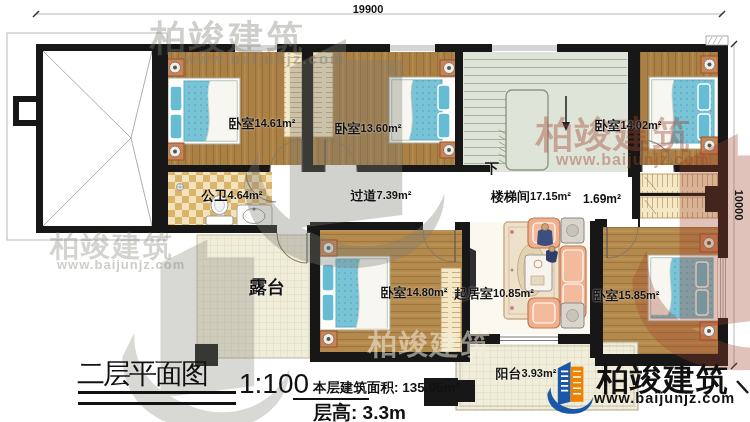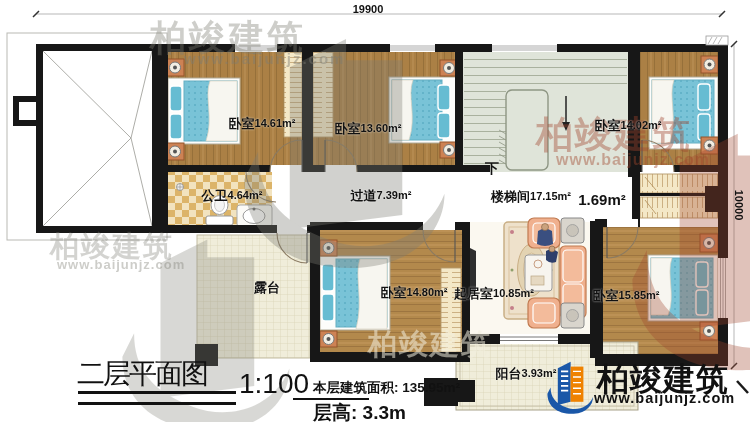--- a/index.html
+++ b/index.html
@@ -4,25 +4,25 @@
 <style>
   html,body{margin:0;padding:0;background:#fff;}
   #plan{position:relative;width:750px;height:422px;background:#ffffff;overflow:hidden;
         font-family:Liberation Sans, sans-serif;color:#111;}
   #plan svg.base{position:absolute;left:0;top:0;z-index:1;}
   .rlabel{position:absolute;transform:translate(-50%,-50%);display:flex;flex-direction:row;
           align-items:center;z-index:5;line-height:1.08;text-align:center;white-space:nowrap;
           text-shadow:0 0 2px rgba(255,255,255,.75);}
   .rname{font-size:13px;font-weight:700;}
   .rarea{font-size:11px;font-weight:700;}
-  .single .rname{font-size:13px;}
+  .single .rname{font-size:18px;}
   .dim{position:absolute;font-size:11px;font-weight:700;z-index:5;transform:translate(-50%,-50%);}
   .dim.vert{transform:translate(-50%,-50%) rotate(90deg);}
   .downlbl{position:absolute;z-index:5;font-size:14px;font-weight:700;transform:translate(-50%,-50%);}
-  .nook{position:absolute;z-index:5;font-size:15px;font-weight:700;transform:translate(-50%,-50%);}
+  .nook{position:absolute;z-index:5;font-size:12px;font-weight:700;transform:translate(-50%,-50%);}
   .title-cn{position:absolute;left:77px;top:355px;font-size:28px;letter-spacing:-2px;z-index:6;}
   .title-scale{position:absolute;left:239px;top:368px;font-size:28px;z-index:6;}
   .u1{position:absolute;left:78px;top:391px;width:158px;height:3px;background:#111;z-index:6;}
   .u2{position:absolute;left:78px;top:402px;width:158px;height:3px;background:#111;z-index:6;}
   .div3{position:absolute;left:293px;top:398px;width:76px;height:2px;background:#111;z-index:6;}
   .meta1{position:absolute;left:313px;top:379px;font-size:13.5px;font-weight:700;z-index:6;text-align:center;}
   .meta2{position:absolute;left:313px;top:400px;font-size:19px;font-weight:700;z-index:6;}
   .logo-cn{position:absolute;left:597px;top:358px;font-size:32px;font-weight:900;letter-spacing:1px;z-index:7;}
   .logo-web{position:absolute;left:594px;top:390px;font-size:14.5px;font-weight:800;letter-spacing:1px;z-index:7;}
   .wm{position:absolute;z-index:3;pointer-events:none;font-weight:700;white-space:nowrap;}

